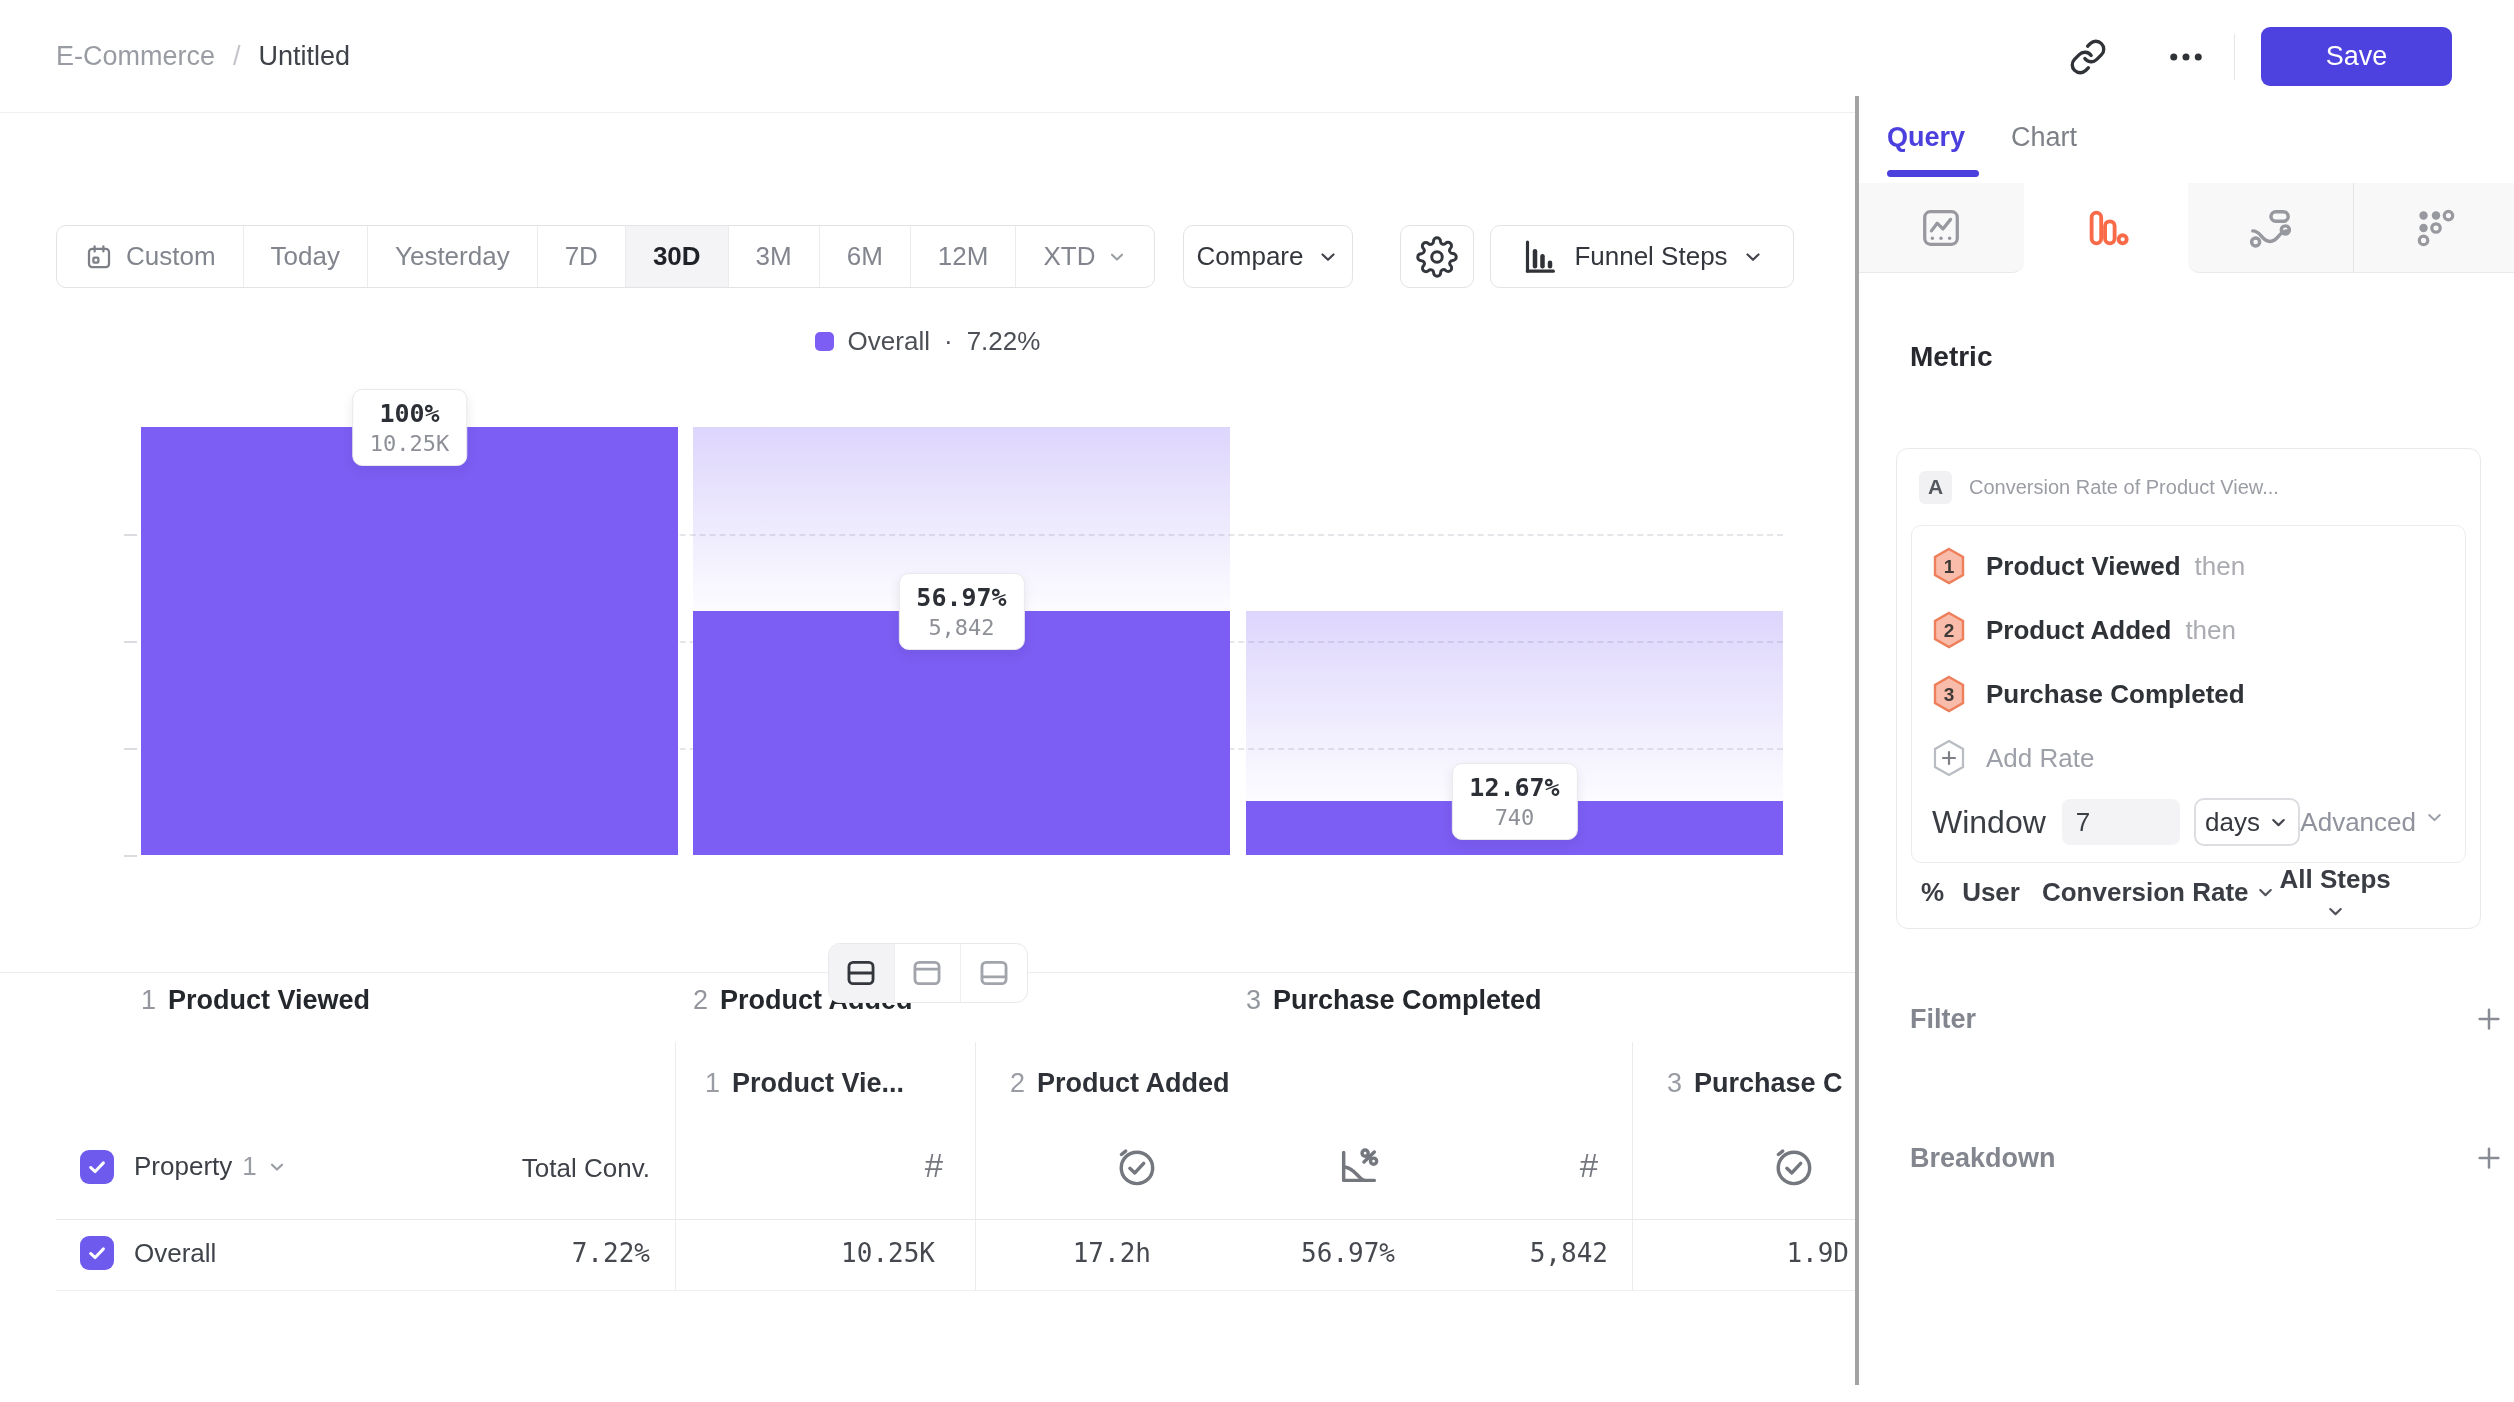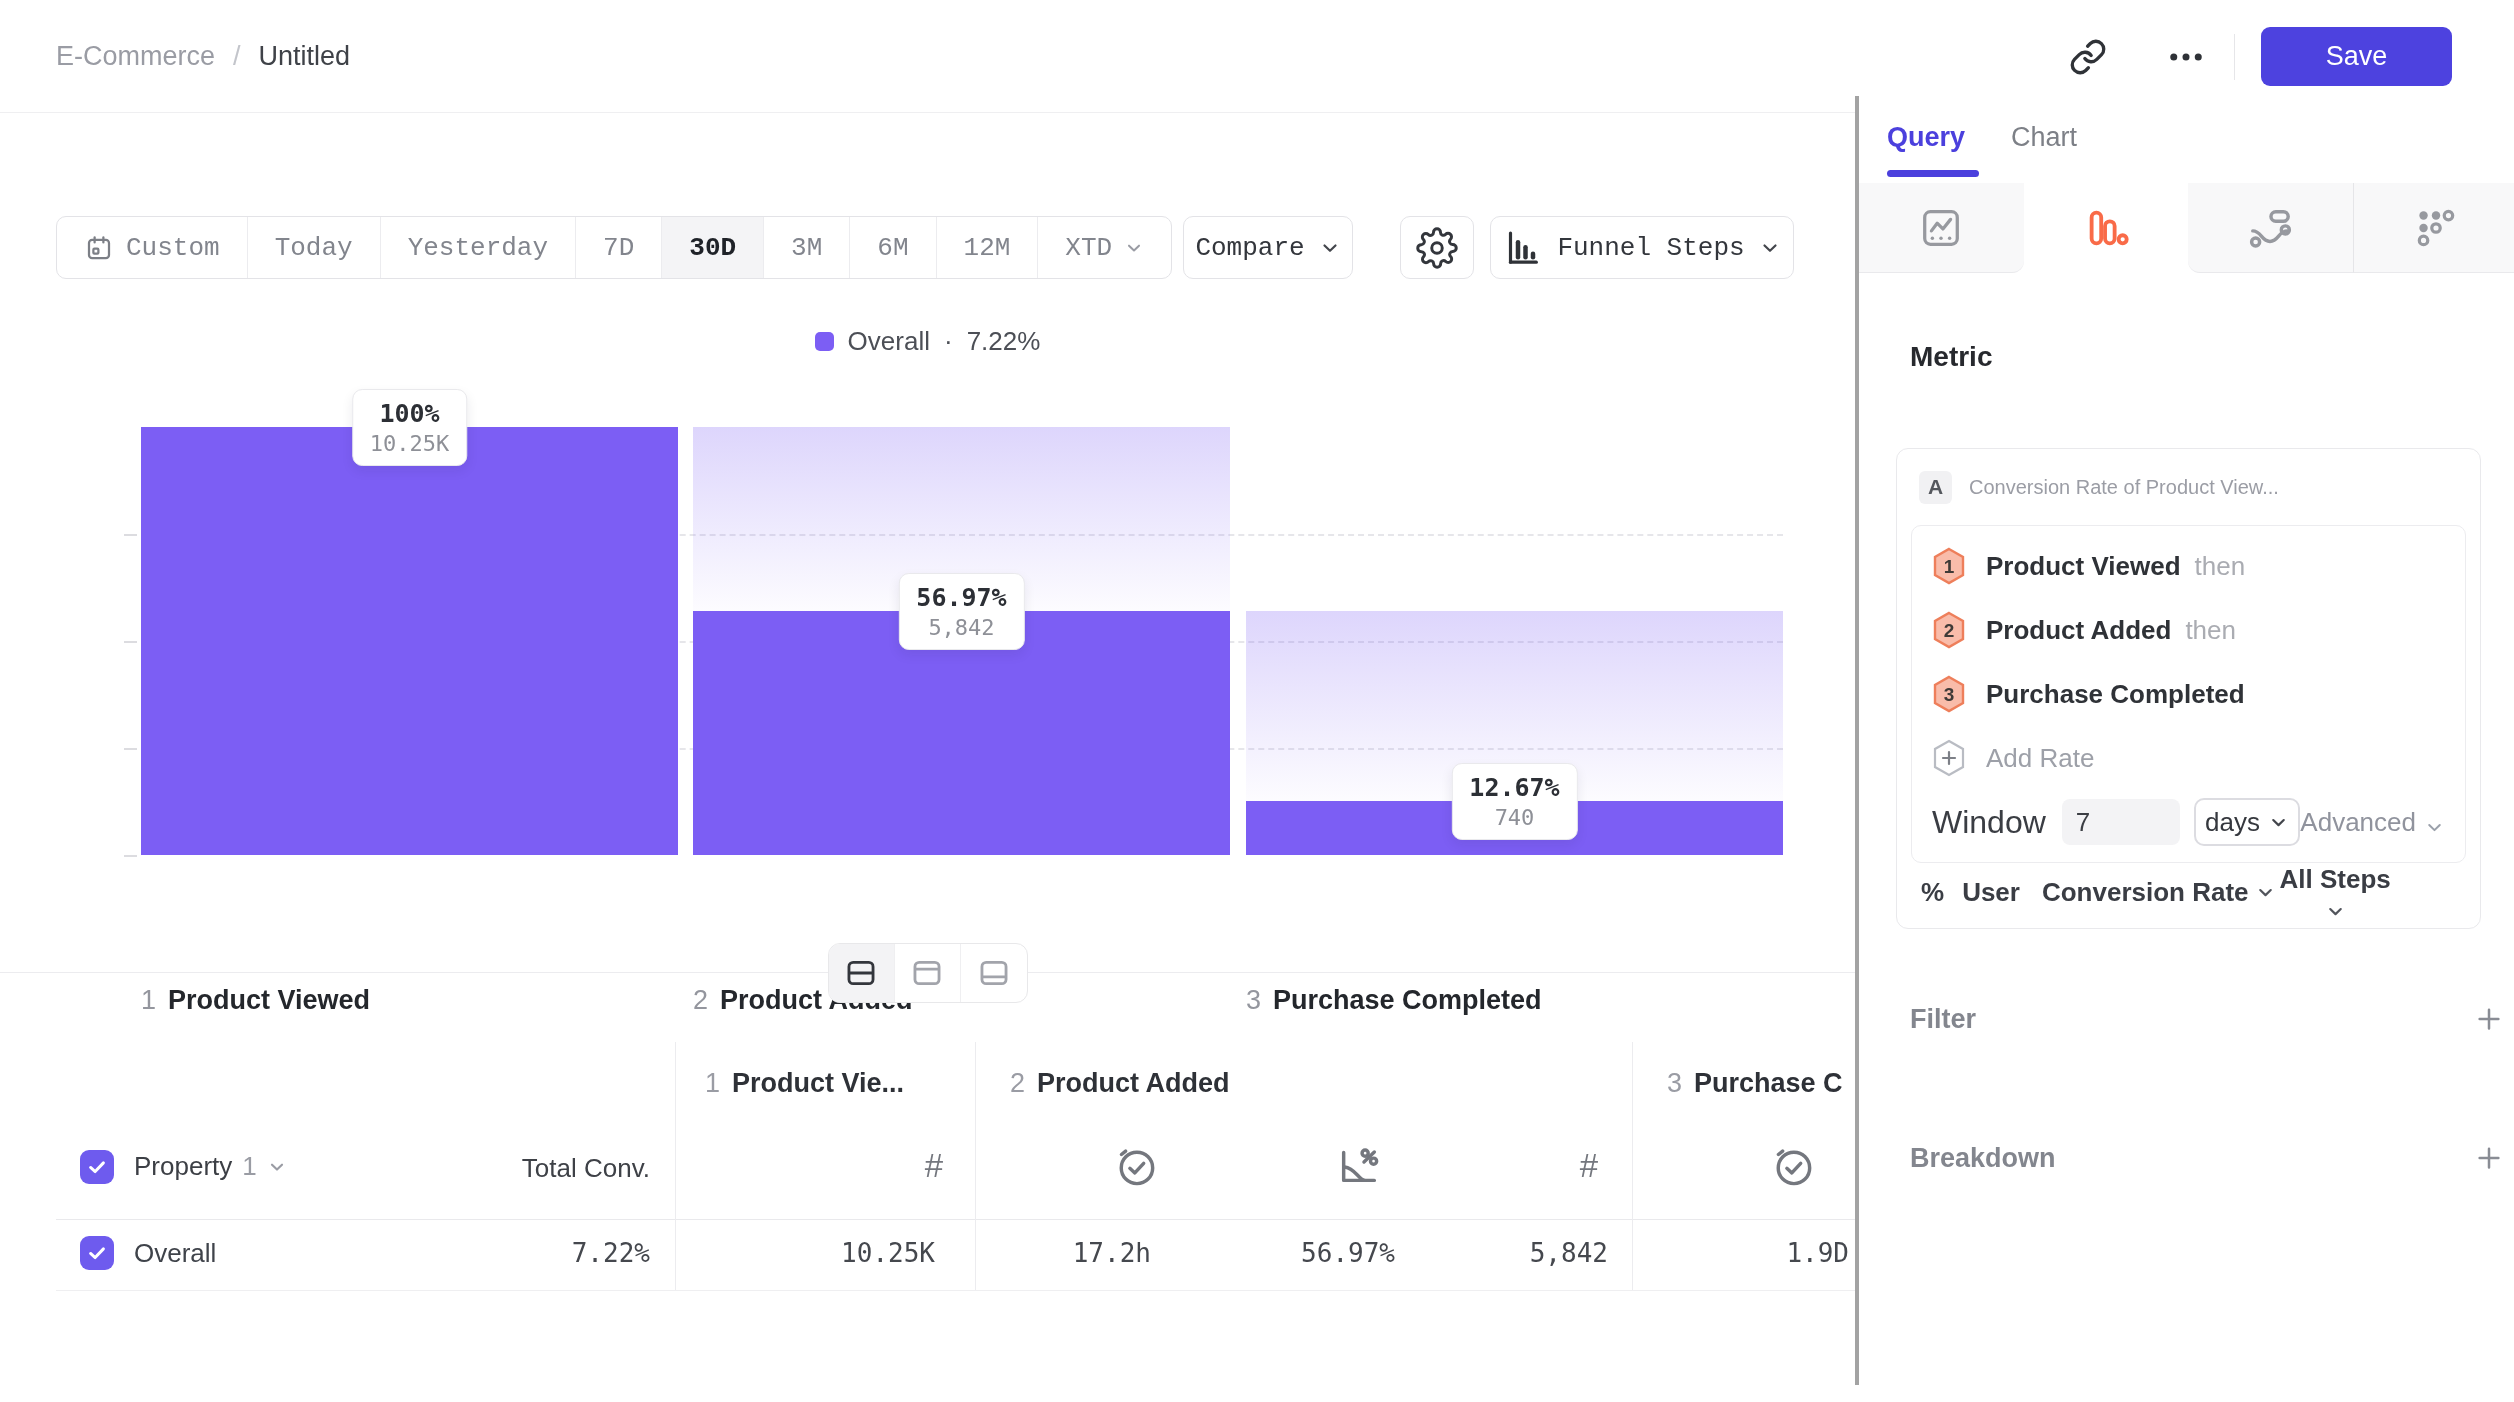--- a/index.html
+++ b/index.html
@@ -19,21 +19,21 @@
   .top-actions { position:absolute; right:0; top:0; height:113px; display:flex; align-items:center; }
   .icon-btn { display:flex; align-items:center; justify-content:center; width:64px; height:64px; cursor:pointer; }
   .vdivider { width:1px; height:46px; background:#e6e6e9; margin:0 26px 0 16px; }
   .save-btn { width:191px; height:59px; margin-right:62px; background:#4d42df; color:#fff; border:none;
     border-radius:9px; font-size:27px; font-family:"Liberation Sans",sans-serif; cursor:pointer; }
 
   
   .main { position:absolute; left:0; top:113px; width:1855px; height:1289px; overflow:hidden; background:#fff; }
 
   
-  .toolbar-row { position:absolute; left:56px; top:103px; height:76px; width:1740px;font-family:Liberation Mono, monospace; }
+  .toolbar-row { position:absolute; left:56px; top:112px; height:76px; width:1740px; }
   .date-group { position:absolute; left:0; top:0; height:63px; display:flex; align-items:stretch;
     border:1px solid #e3e3e7; border-radius:10px; background:#fff; overflow:hidden; }
   .seg { display:flex; align-items:center; gap:12px; padding:0 27px; font-size:26px; color:#82858d;
     border-right:1px solid #ececef; cursor:pointer; white-space:nowrap; }
   .seg:last-child { border-right:none; }
   .seg.active { background:#f4f4f6; color:#1f2228; font-weight:700; }
   .pill-btn { position:absolute; top:0; height:63px; display:flex; align-items:center; justify-content:center;
     gap:14px; border:1px solid #e3e3e7; border-radius:10px; background:#fff; font-size:26px; color:#33363c; cursor:pointer; }
   .compare-btn { left:1127px; width:170px; }
   .gear-btn { left:1344px; width:74px; }
@@ -112,21 +112,21 @@
   .step-row { height:64px; display:flex; align-items:center; gap:20px; cursor:pointer; }
   .step-name { font-size:26px; font-weight:700; color:#2f3237; }
   .step-suffix { font-size:26px; color:#aaacb2; margin-left:-6px; }
   .addstep-label { font-size:26px; color:#9da0a8; }
   .window-row { height:64px; display:flex; align-items:center; }
   .window-label { font-size:32px; color:#3a3d43; }
   .window-input { width:118px; height:46px; background:#f3f3f5; border:none; border-radius:8px; margin-left:16px;
     padding-left:14px; font-size:26px; color:#3b3e44; font-family:"Liberation Sans",sans-serif; }
   .days-select { width:122px; height:48px; margin-left:14px; border:2px solid #dcdce1; border-radius:10px;
     display:flex; align-items:center; justify-content:center; gap:8px; font-size:26px; color:#35383e; cursor:pointer; }
-  .advanced { margin-left:auto; display:flex; align-items:flex-end; gap:8px; font-size:26px; color:#90939d; cursor:pointer; }
+  .advanced { margin-left:auto; display:flex; align-items:flex-start; gap:8px; font-size:26px; color:#90939d; cursor:pointer; }
   .measure-row { height:59px; display:flex; align-items:center; padding:0 24px; font-size:26px; color:#3a3d44; }
   .measure-row .itm { display:flex; align-items:center; gap:6px; cursor:pointer; font-weight:700; }
   .panel-section { position:absolute; left:51px; right:44px; height:48px; display:flex; align-items:center;
     justify-content:space-between; }
   .panel-section .lbl { font-size:27px; font-weight:700; color:#83868e; }
   .plus-btn { cursor:pointer; color:#898c94; }
 </style>
 </head>
 <body>
 

